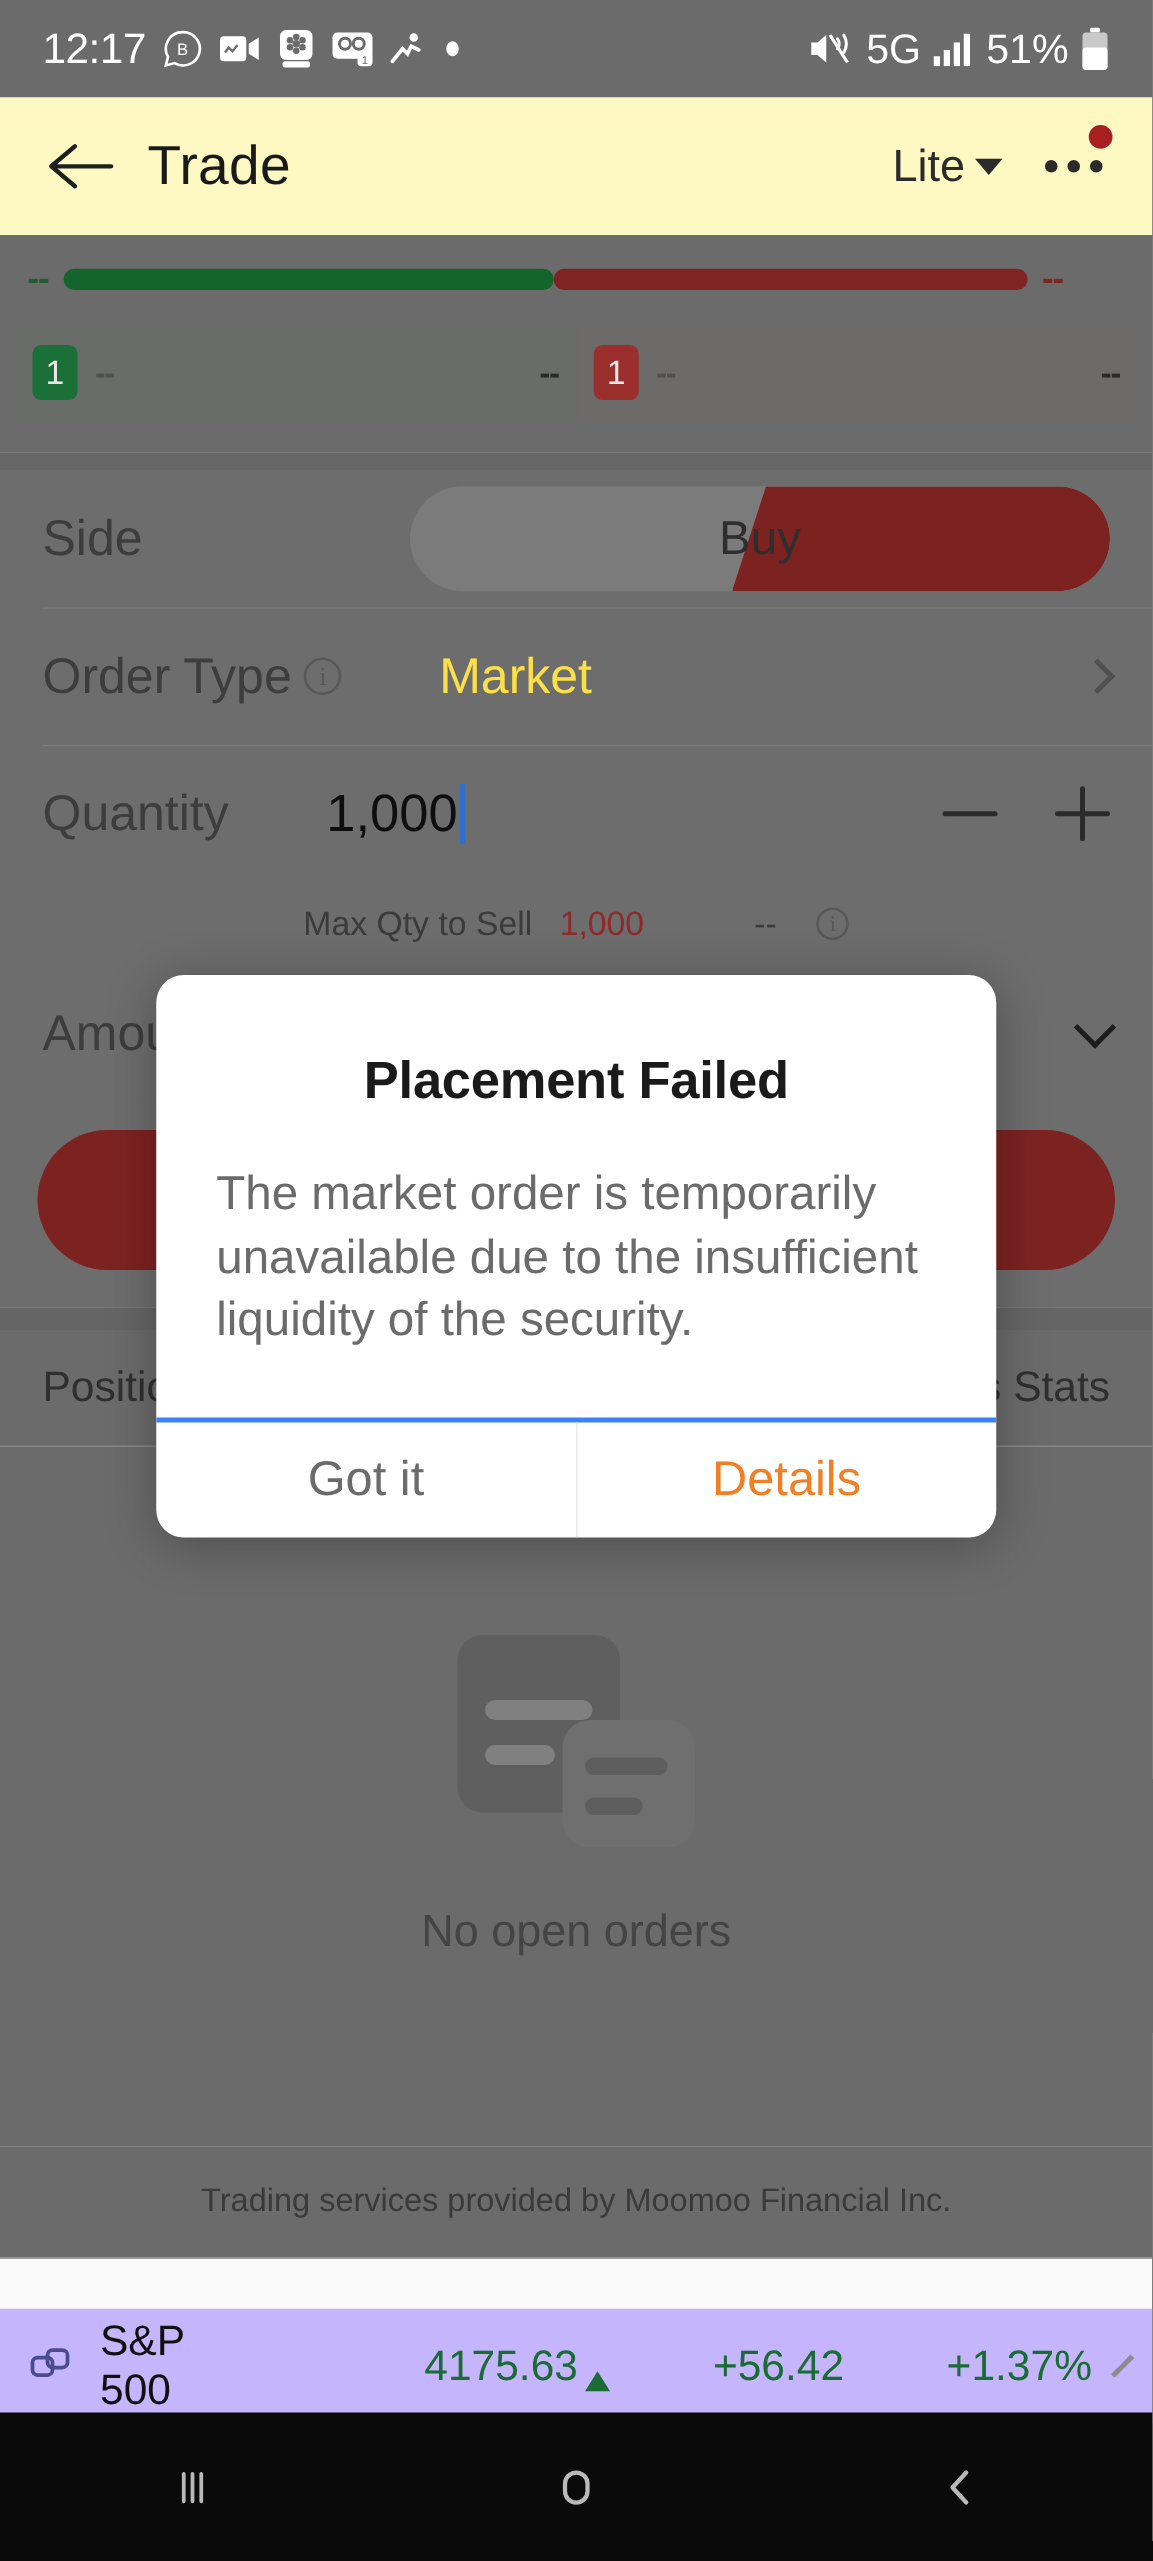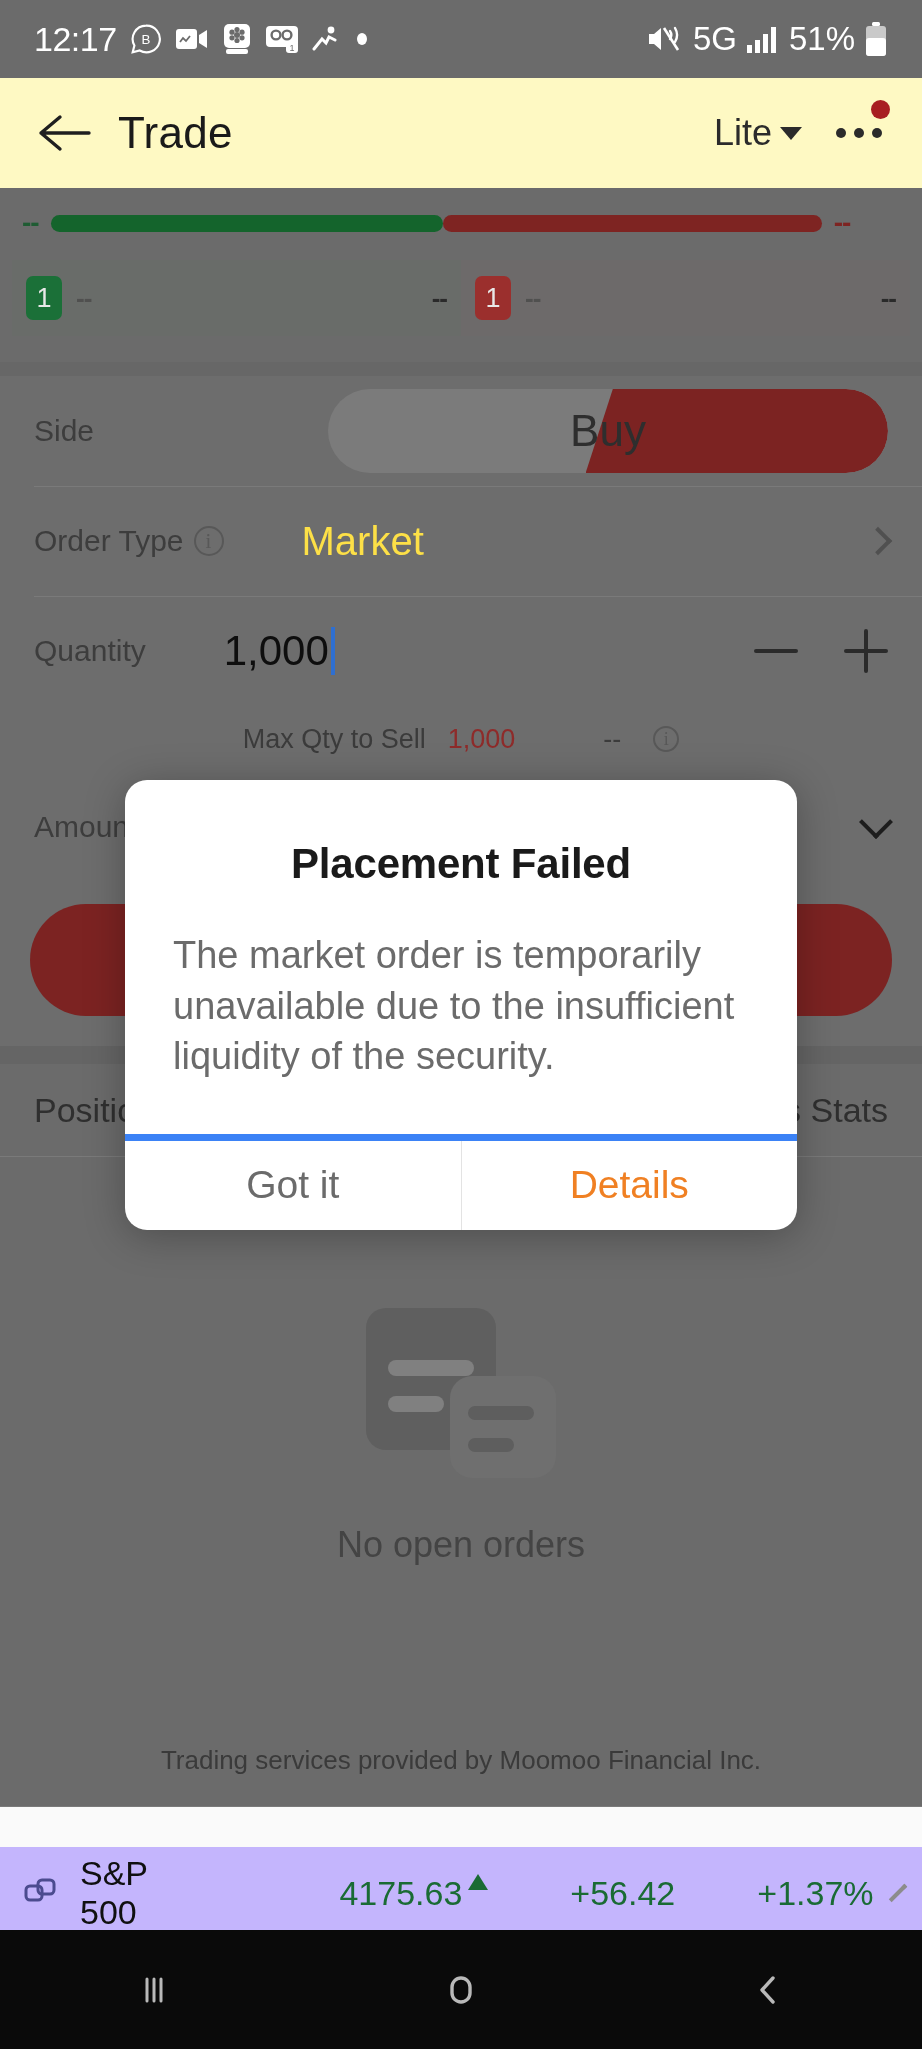--- a/index.html
+++ b/index.html
@@ -91,21 +91,21 @@
   
   .form { background:#6d6d6d; }
   .row {
     display:flex; align-items:center; height:110px;
     padding:0 34px; position:relative;
   }
   .row + .row::before{
     content:""; position:absolute; left:34px; right:0; top:0; height:1px;
     background:#7a7a7a;
   }
-  .lbl { font-size:30px; color:#3d3d3d; }
+  .lbl { font-size:40px; color:#3d3d3d; }
   .info-i {
     width:30px;height:30px;border-radius:50%;border:2px solid #585858;
     color:#585858;font-size:21px;line-height:26px;text-align:center;
     margin-left:10px; font-family:"Liberation Serif", serif;
   }
   .val { font-size:40px; color:#fde047; margin-left:78px; }
   .chev-r {
     margin-left:auto; width:20px;height:20px;
     border-top:4px solid #505050; border-right:4px solid #505050;
     transform:rotate(45deg);
@@ -117,21 +117,21 @@
   }
 
   
   .side-toggle {
     margin-left:auto; width:560px; height:84px;
     border-radius:42px; background:#7b7b7b; position:relative;
     display:flex; overflow:hidden;
   }
   .side-opt {
     flex:1; display:flex; align-items:center; justify-content:center;
-    font-size:44px; z-index:2;
+    font-size:38px; z-index:2;
   }
   .side-opt.buy { color:#2e2e2e; }
   .side-opt.sell { color:#d9c9c9; }
   .side-sel {
     position:absolute; right:0; top:0; height:100%; width:54%;
     background:#7c2322; border-radius:0 42px 42px 0;
     clip-path: polygon(9% 0, 100% 0, 100% 100%, 0% 100%);
   }
 
   
@@ -199,21 +199,21 @@
   .footer-note {
     background:#6b6b6b; text-align:center; font-size:26px; color:#3a3a3a;
     padding:28px 0 30px 0;
   }
   .ticker-sep{ height:1px;background:#7a7a7a; }
   .ticker {
     background:#c4b5fd; height:92px; display:flex; align-items:center;
     padding:0 24px; gap:22px; font-size:34px;margin-top:40px;
   }
   .tk-name{ color:#101010; }
-  .tk-price{ color:#1a6b34; margin-left:170px; display:flex; align-items:flex-start; gap:6px;}
+  .tk-price{ color:#1a6b34; margin-left:170px; display:flex; align-items:flex-end; gap:6px;}
   .tk-arrow-up{ width:0;height:0;border-left:10px solid transparent;border-right:10px solid transparent;border-bottom:16px solid #1a6b34; }
   .tk-chg{ color:#1a6b34; margin-left:60px; }
   .tk-pct{ color:#1a6b34; margin-left:60px; }
   .tk-caret{
     margin-left:auto; width:22px;height:22px;
     border-top:4px solid #8c8c8c;border-left:4px solid #8c8c8c;
     transform:rotate(45deg); margin-right:14px;
   }
 
   
@@ -225,21 +225,21 @@
     z-index:50; overflow:hidden;
   }
   .modal-title {
     text-align:center; font-size:42px; font-weight:700; color:#1a1a1a;
     padding:60px 0 0 0; letter-spacing:-0.2px;
   }
   .modal-body {
     font-size:38px; color:#6b6b6b; line-height:1.33;
     padding:42px 32px 52px 48px;
   }
-  .modal-actions { display:flex; border-top:7px solid #3b82f6; height:96px; }
+  .modal-actions { display:flex; border-top:4px solid #3b82f6; height:96px; }
   .modal-btn {
     flex:1; display:flex; align-items:center; justify-content:center;
     font-size:39px; cursor:pointer;
   }
   .modal-btn.got { color:#6b6b6b; }
   .modal-btn.details { color:#f08023; border-left:1px solid #e3e3e3; }
 
   
   .navbar {
     position:absolute; left:0; bottom:0; width:922px; height:119px;

